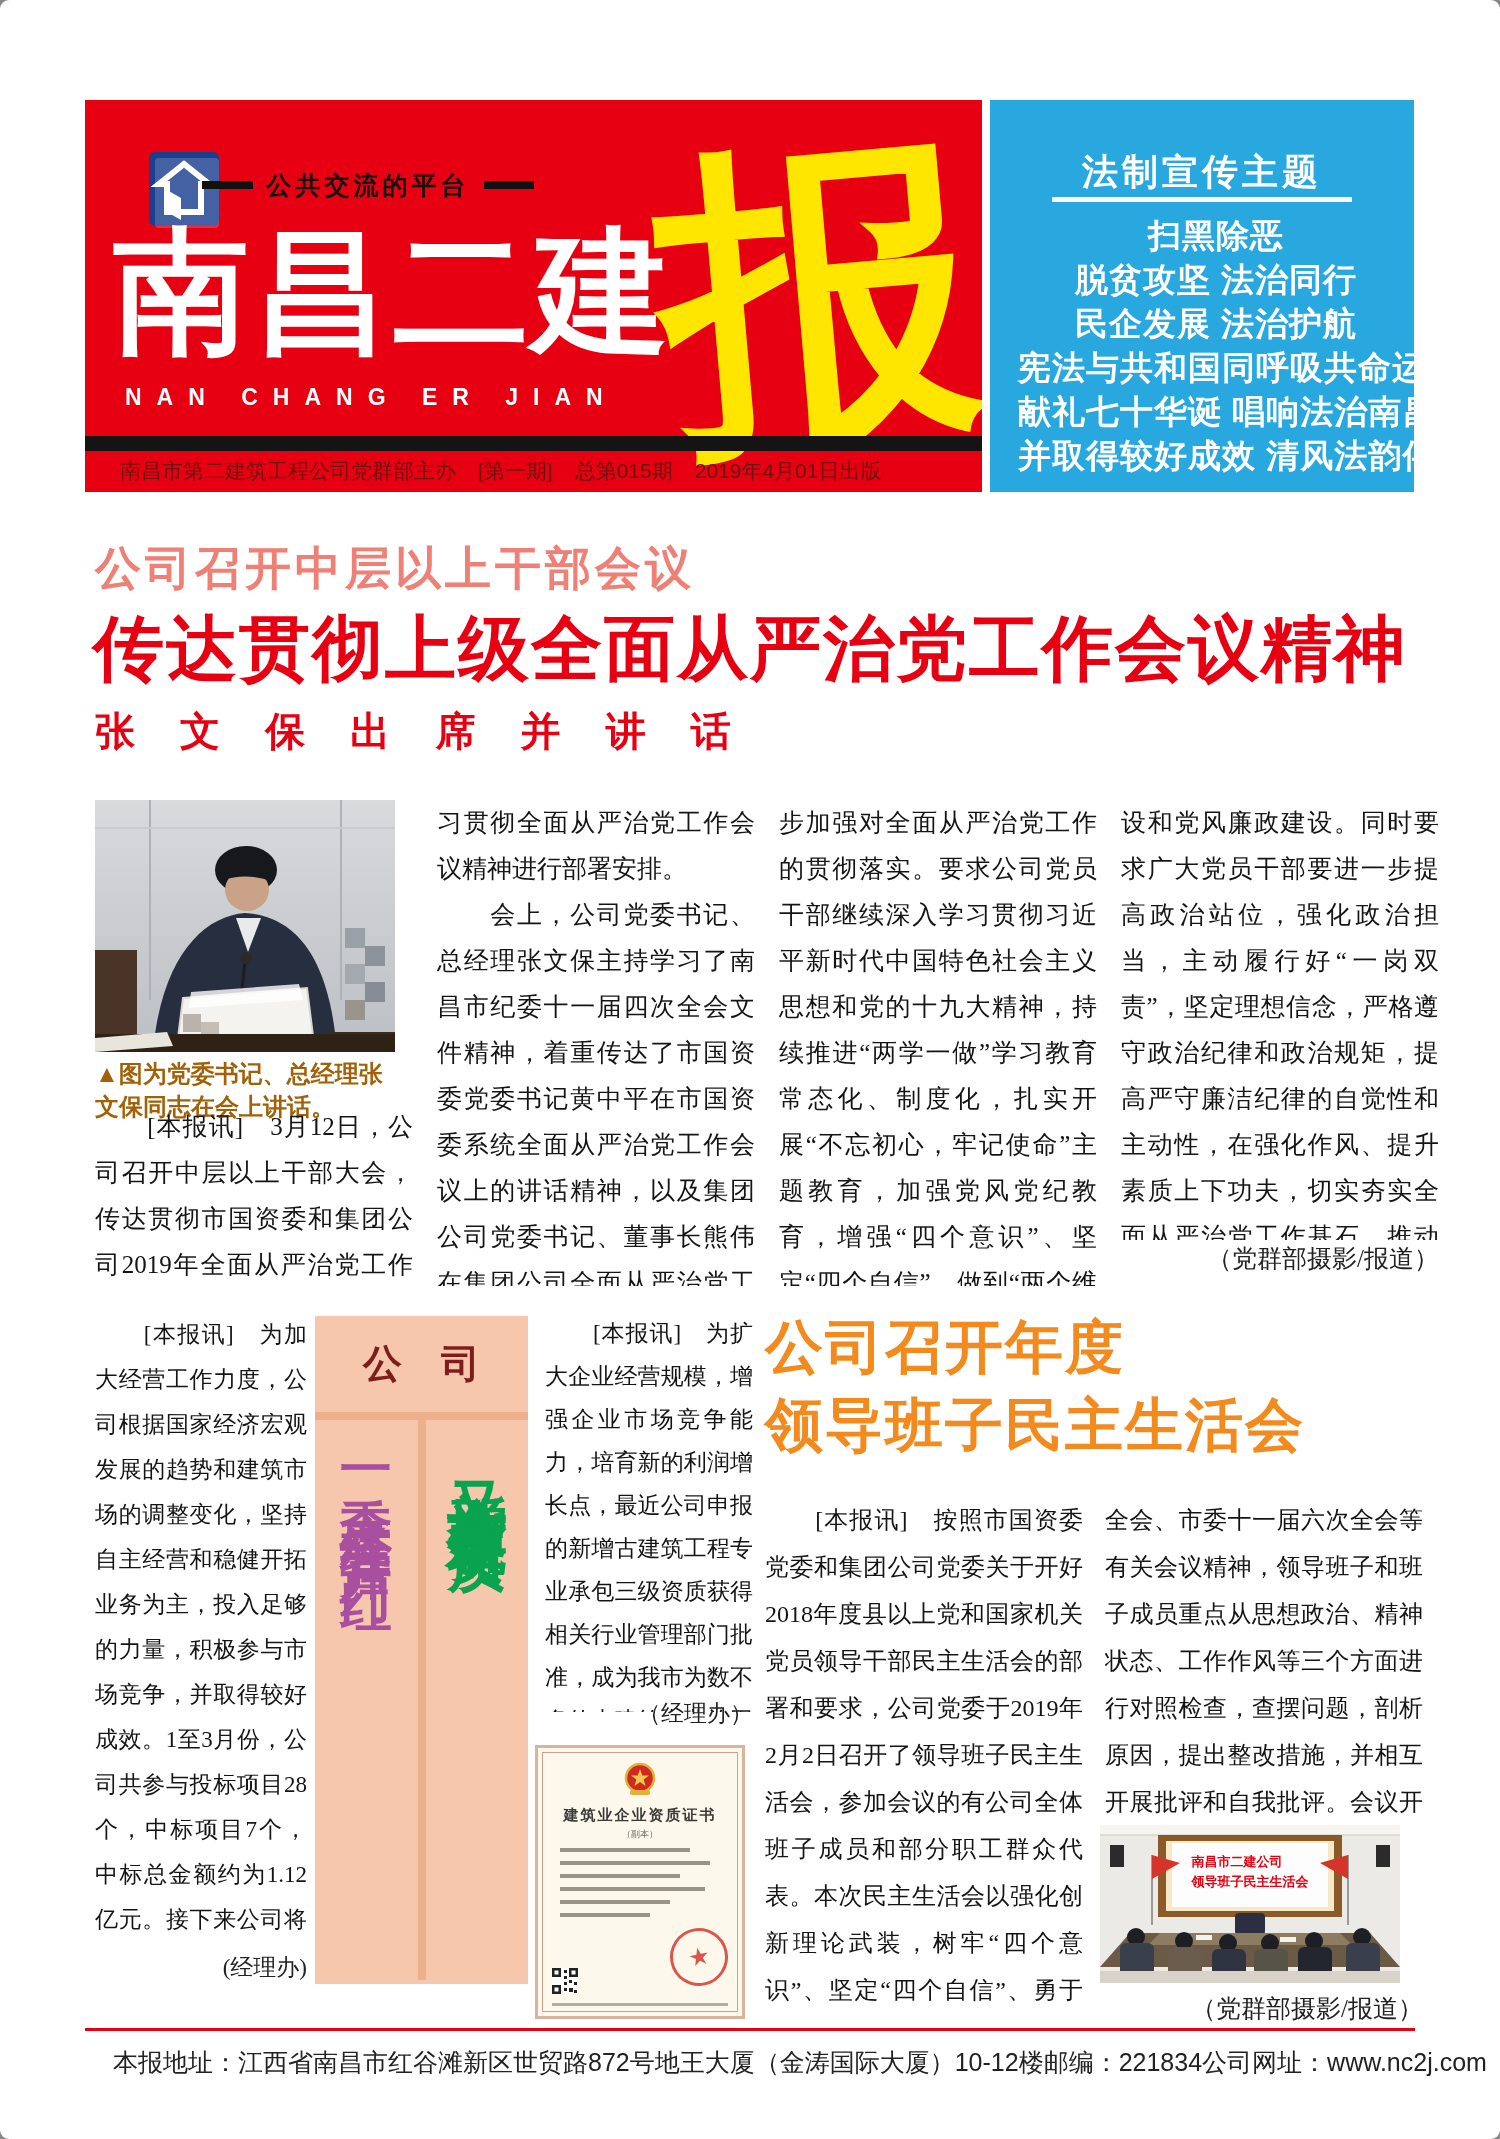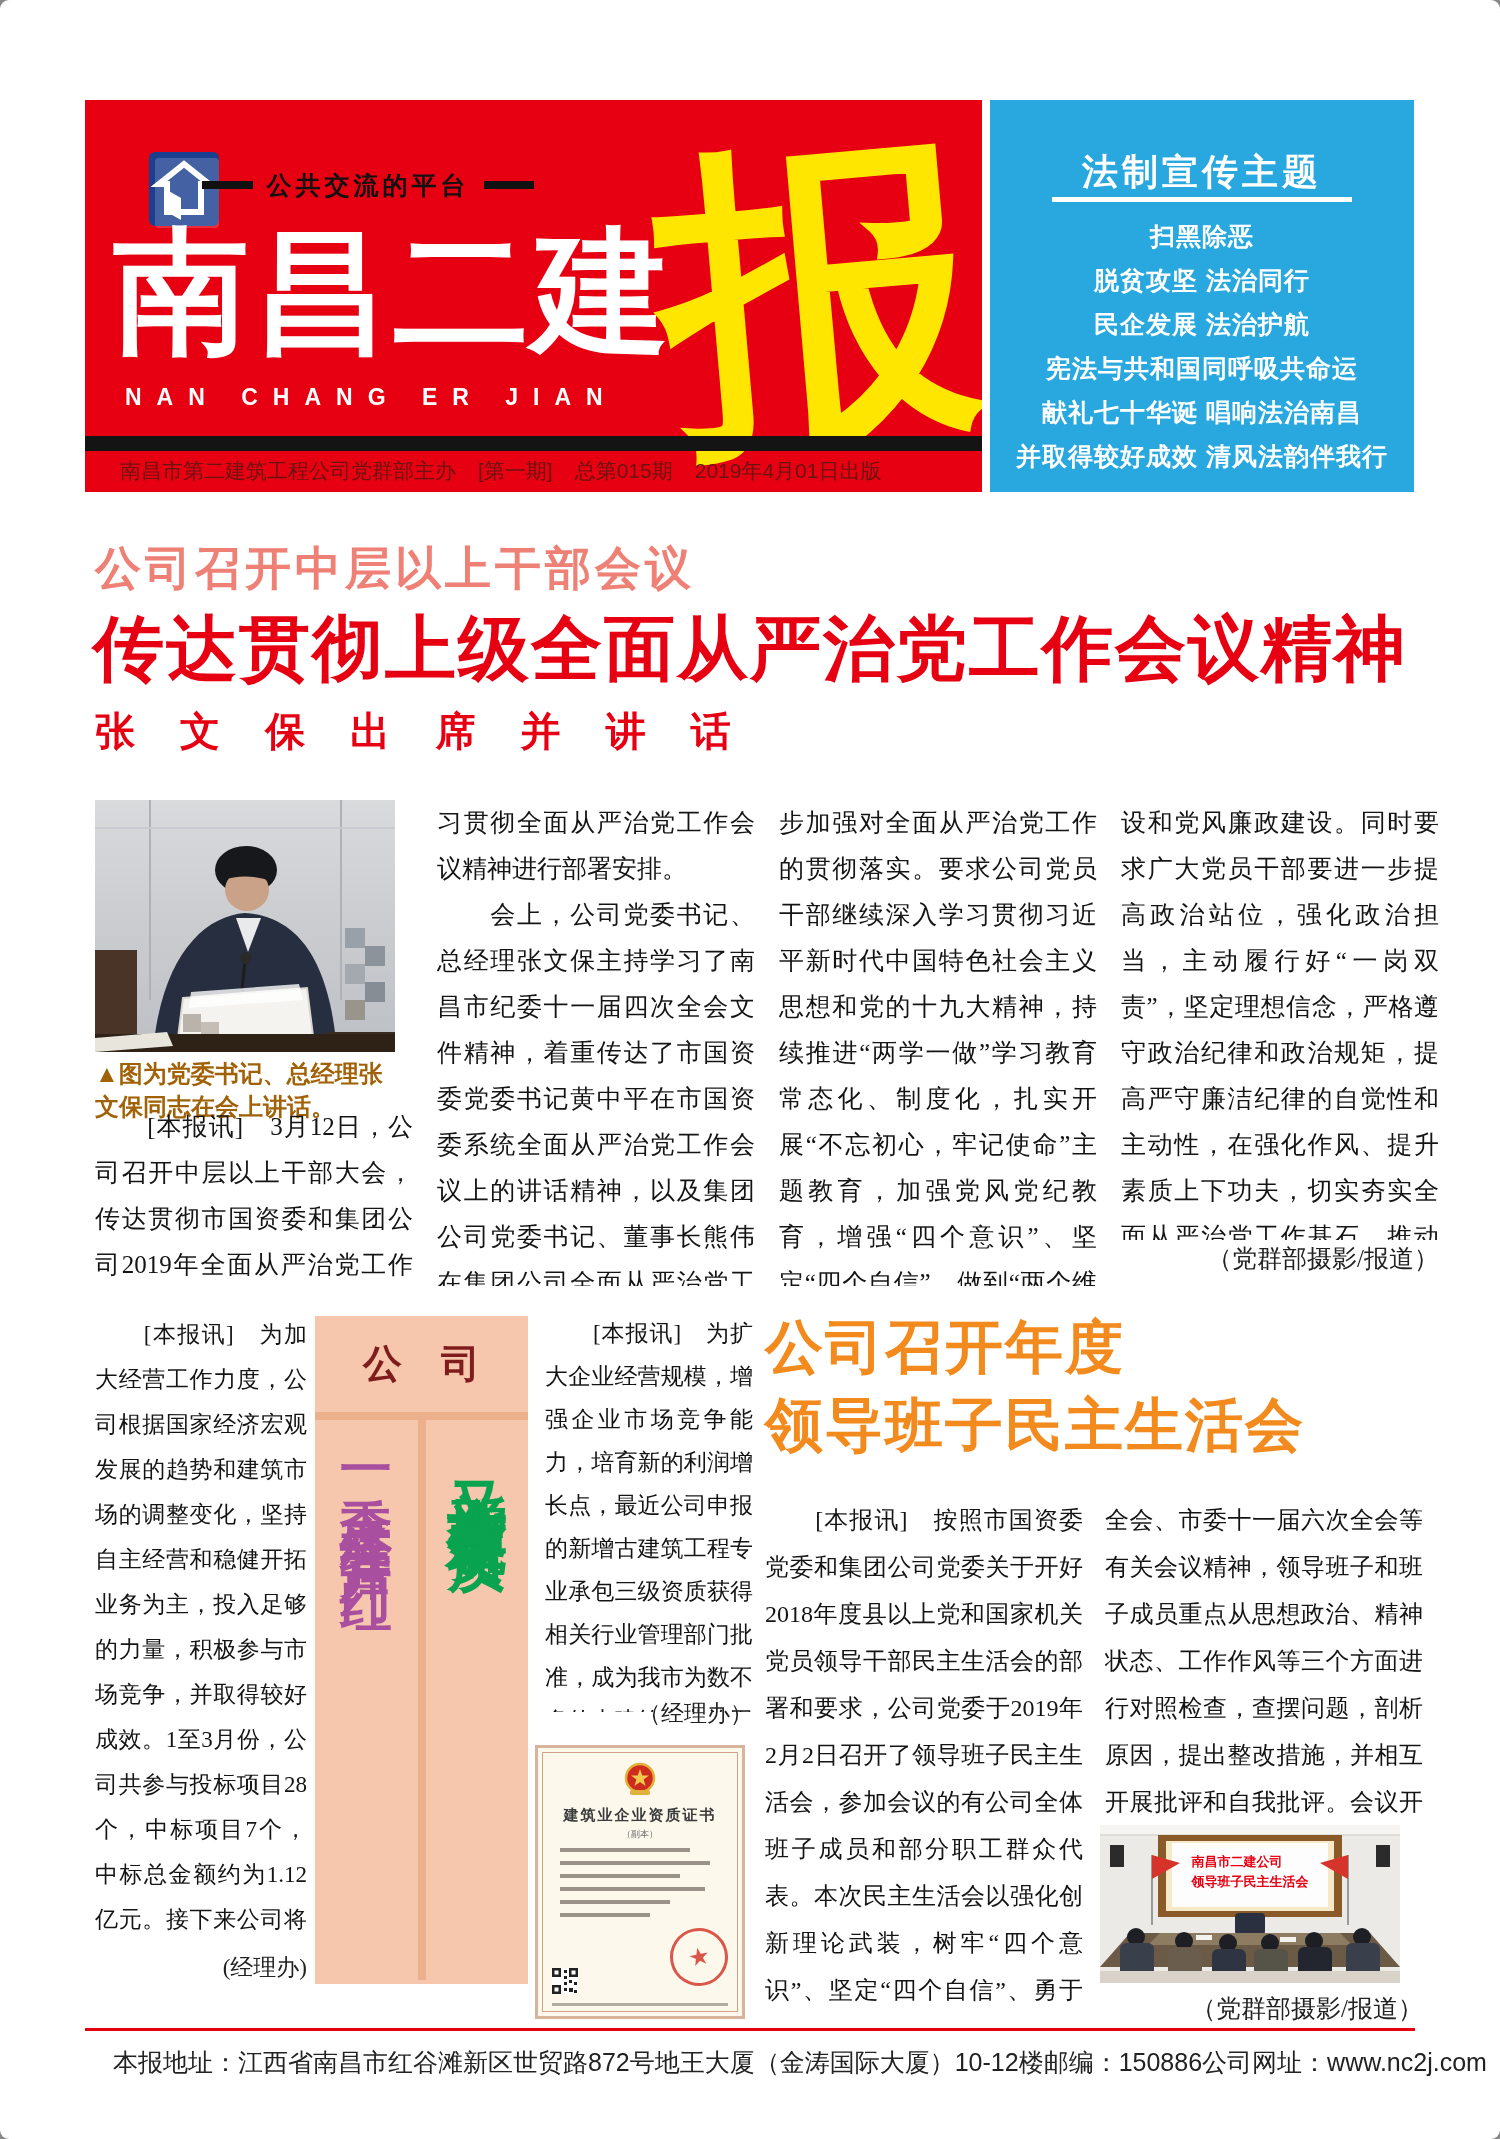--- a/index.html
+++ b/index.html
@@ -23,21 +23,21 @@
   .mast-bar{left:0;top:336px;width:897px;height:15px;background:#141414;}
   .mast-pub{left:35px;top:357px;width:860px;display:flex;gap:22px;align-items:center;
             font-family:"Liberation Sans",sans-serif;font-size:21px;color:#6b1310;white-space:nowrap;}
 
   
   .legalbox{left:990px;top:100px;width:424px;height:392px;background:#29a8e0;color:#fff;
             font-family:"Liberation Sans",sans-serif;font-weight:bold;text-align:center;}
   .legal-title{left:0;top:48px;width:424px;font-size:36px;letter-spacing:4px;}
   .legal-underline{left:62px;top:97px;width:300px;height:5px;background:#fff;}
   .legal-items{left:0;top:114px;width:424px;}
-  .legal-items div{line-height:44px;font-size:25px;white-space:nowrap;letter-spacing:1px;}
+  .legal-items div{line-height:44px;font-size:33px;white-space:nowrap;letter-spacing:1px;margin-left:28px;}
 
   
   .kicker{left:95px;top:538px;font-family:"Liberation Sans",sans-serif;font-weight:900;
           font-size:46px;letter-spacing:4px;color:#ee8076;white-space:nowrap;}
   .headline{left:93px;top:602px;width:1340px;font-family:"Liberation Sans",sans-serif;font-weight:900;
             font-size:71px;letter-spacing:2px;color:#e60012;white-space:nowrap;}
   .subhead{left:95px;top:704px;font-family:"Liberation Sans",sans-serif;font-weight:700;
            font-size:40px;letter-spacing:17px;color:#e60012;white-space:nowrap;}
 
   
@@ -279,17 +279,17 @@
       <rect x="0" y="146" width="300" height="12" fill="#d8d2c8"></rect>
     </svg>
     <div class="screen-text">南昌市二建公司
 领导班子民主生活会</div>
   </div>
   <div class="byline" style="left:1105px;top:1992px;width:318px;">（党群部摄影/报道）</div>
 
   <div class="abs foot-line"></div>
   <div class="abs footer">
     <span>本报地址：江西省南昌市红谷滩新区世贸路872号地王大厦（金涛国际大厦）10-12楼</span>
-    <span>邮编：150886</span>
+    <span>邮编：221834</span>
     <span>公司网址：www.nc2j.com</span>
   </div>
 
 </div>
 
 </body></html>

